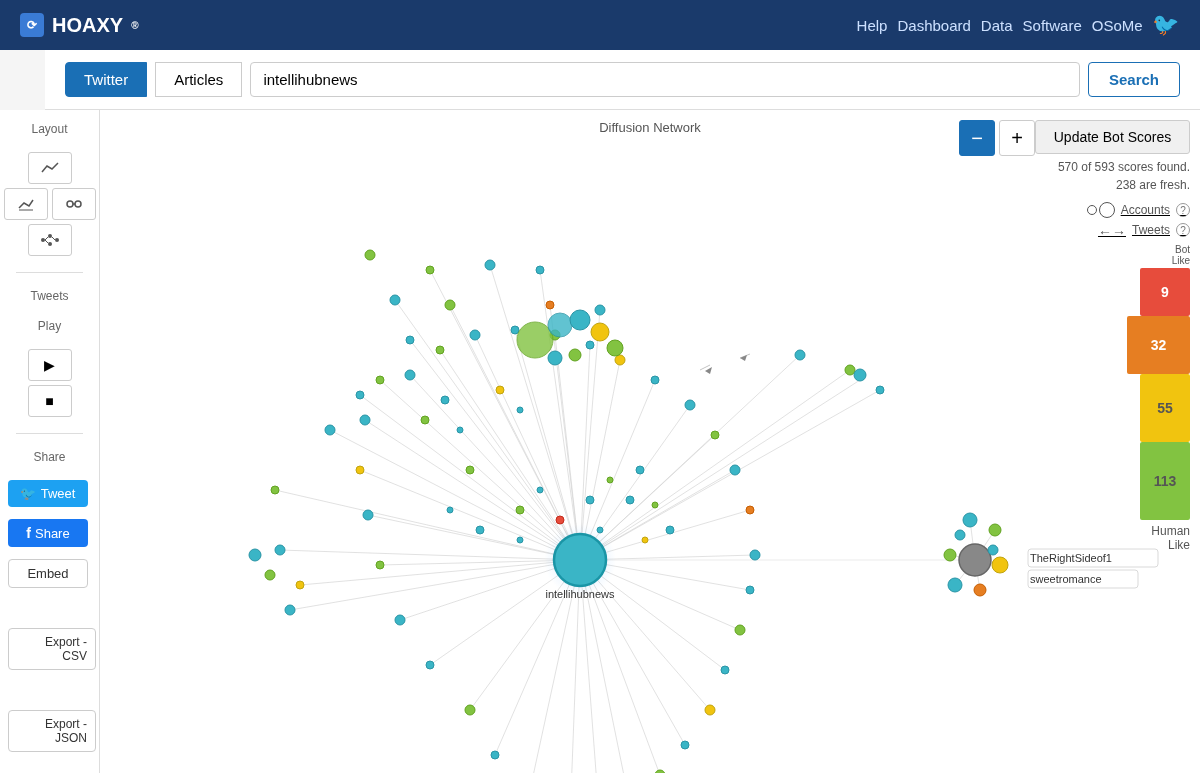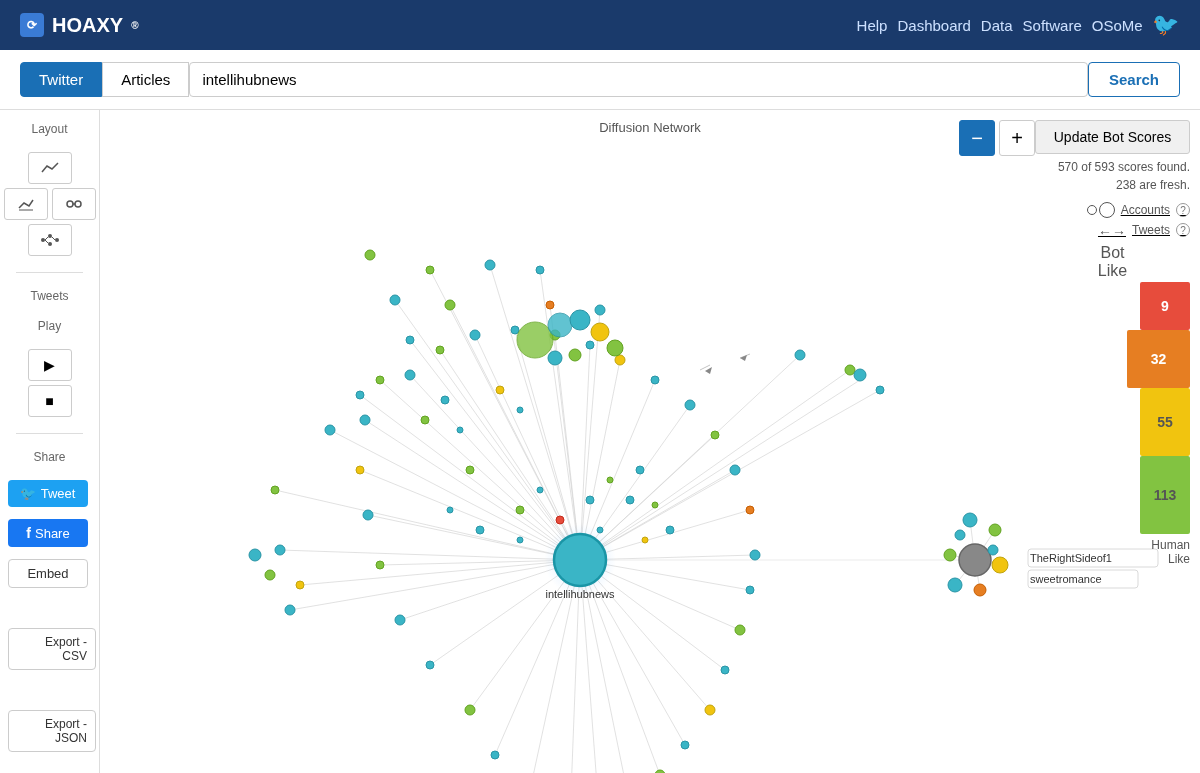--- a/index.html
+++ b/index.html
@@ -48,21 +48,23 @@
       color: #1da1f2;
       font-size: 22px;
     }
 
     
     #search-bar {
       background: white;
       padding: 12px 20px;
       display: flex;
       align-items: center;
+      gap: 8px;
       border-bottom: 1px solid #ddd;
+      margin-left: 45px;
     }
     .tab-btn {
       padding: 8px 18px;
       border: 1px solid #ccc;
       background: white;
       cursor: pointer;
       font-size: 15px;
       border-radius: 0;
     }
     .tab-btn.active {
@@ -453,21 +455,21 @@
           </div>
           <span>Accounts</span>
           <span class="help-icon">?</span>
         </div>
         <div class="legend-row">
           <span style="font-size:14px;color:#555;">←→</span>
           <span>Tweets</span>
           <span class="help-icon">?</span>
         </div>
       </div>
-      <div style="text-align:center; font-size:16px; color:#555; margin-bottom:2px;">
+      <div style="text-align:right; font-size:10px; color:#555; margin-bottom:2px;">
         <span>Bot</span><br>
         <span>Like</span>
       </div>
       <div id="score-bars">
         <div class="score-bar bar-red" style="height:48px; width:50px;">
           <span>9</span>
         </div>
         <div class="score-bar bar-orange" style="height:58px; width:63px;">
           <span>32</span>
         </div>

